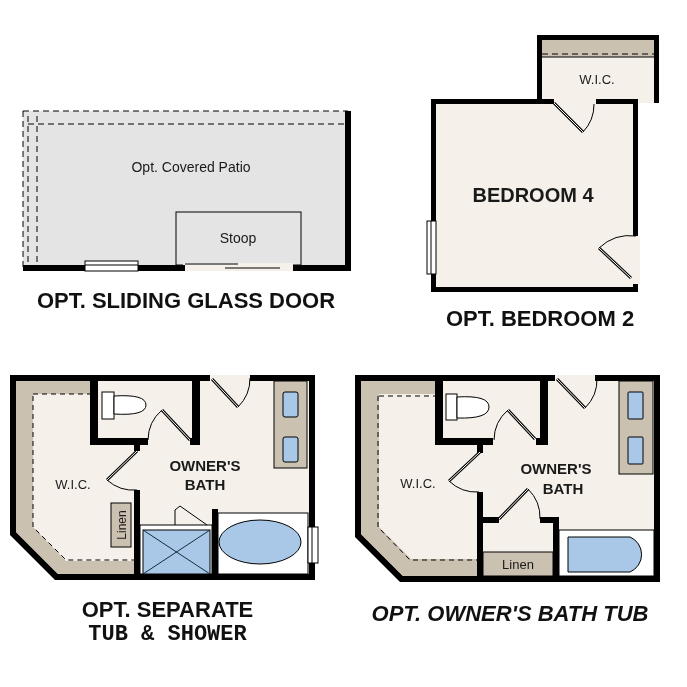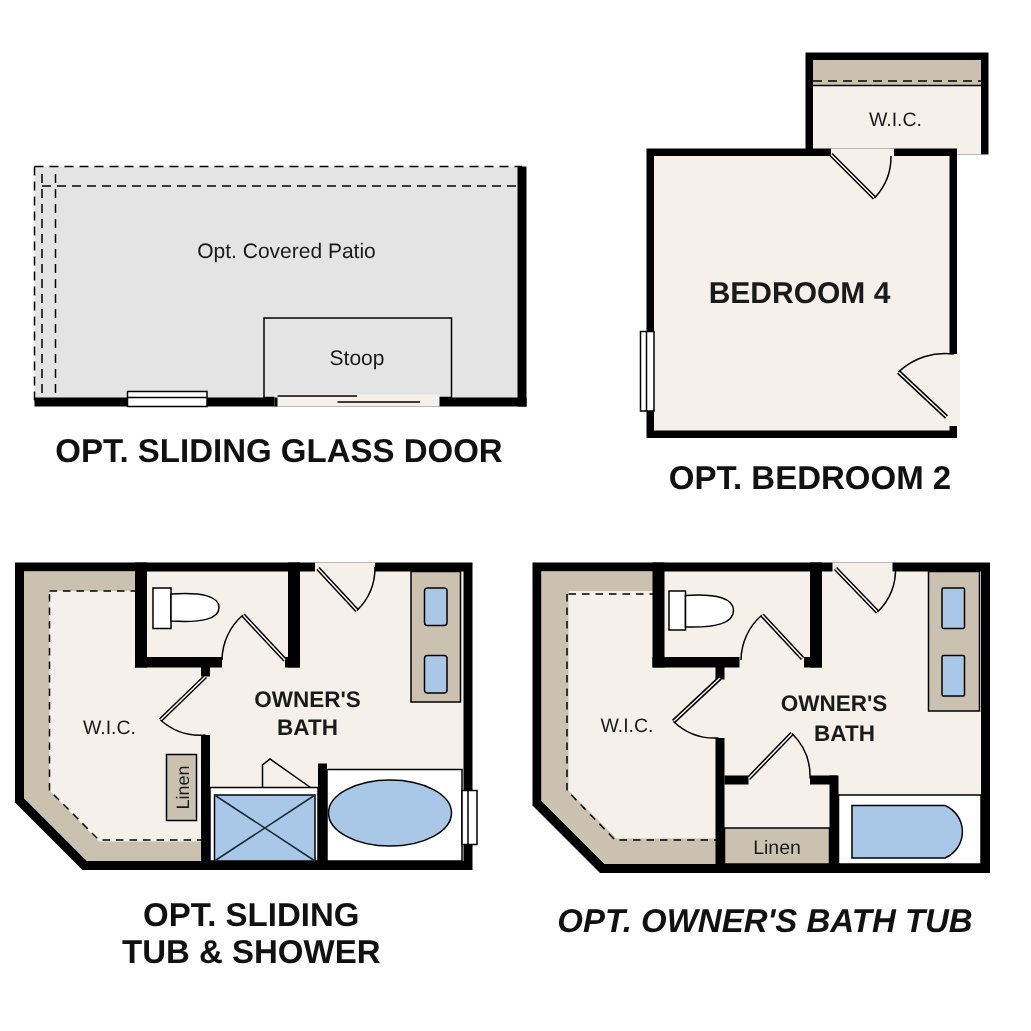--- a/index.html
+++ b/index.html
@@ -173,15 +173,15 @@
     <rect x="559" y="530" width="95" height="46" fill="#fff" stroke="#000" stroke-width="1"></rect>
     <path d="M568 537 H630 A19 19 0 0 1 630 572 H568 Z" fill="#a9c8e8" stroke="#000" stroke-width="1"></path>
     <text x="418" y="488" font-size="13" text-anchor="middle" class="lbl">W.I.C.</text>
     <text x="556" y="474" font-size="15" font-weight="bold" text-anchor="middle" class="lbl">OWNER'S</text>
     <text x="563" y="494" font-size="15" font-weight="bold" text-anchor="middle" class="lbl">BATH</text>
   </g>
 </svg>
 
 <div class="caption" style="left:0; width:372px; top:288px;text-align:center;">OPT. SLIDING GLASS DOOR</div>
 <div class="caption" style="left:410px; width:260px; top:306px;">OPT. BEDROOM 2</div>
-<div class="caption" style="left:0; width:335px; top:597px;">OPT. SLIDING</div>
-<div class="caption" style="left:0; width:335px; top:622px;">TUB &amp; SHOWER</div>
+<div class="caption" style="left:0; width:335px; top:597px;">OPT. SEPARATE</div>
+<div class="caption" style="left:0; width:335px; top:622px;font-family:Liberation Mono, monospace;">TUB &amp; SHOWER</div>
 <div class="caption" style="left:345px; width:330px; top:601px;font-style:italic;">OPT. OWNER'S BATH TUB</div>
 
 </body></html>

